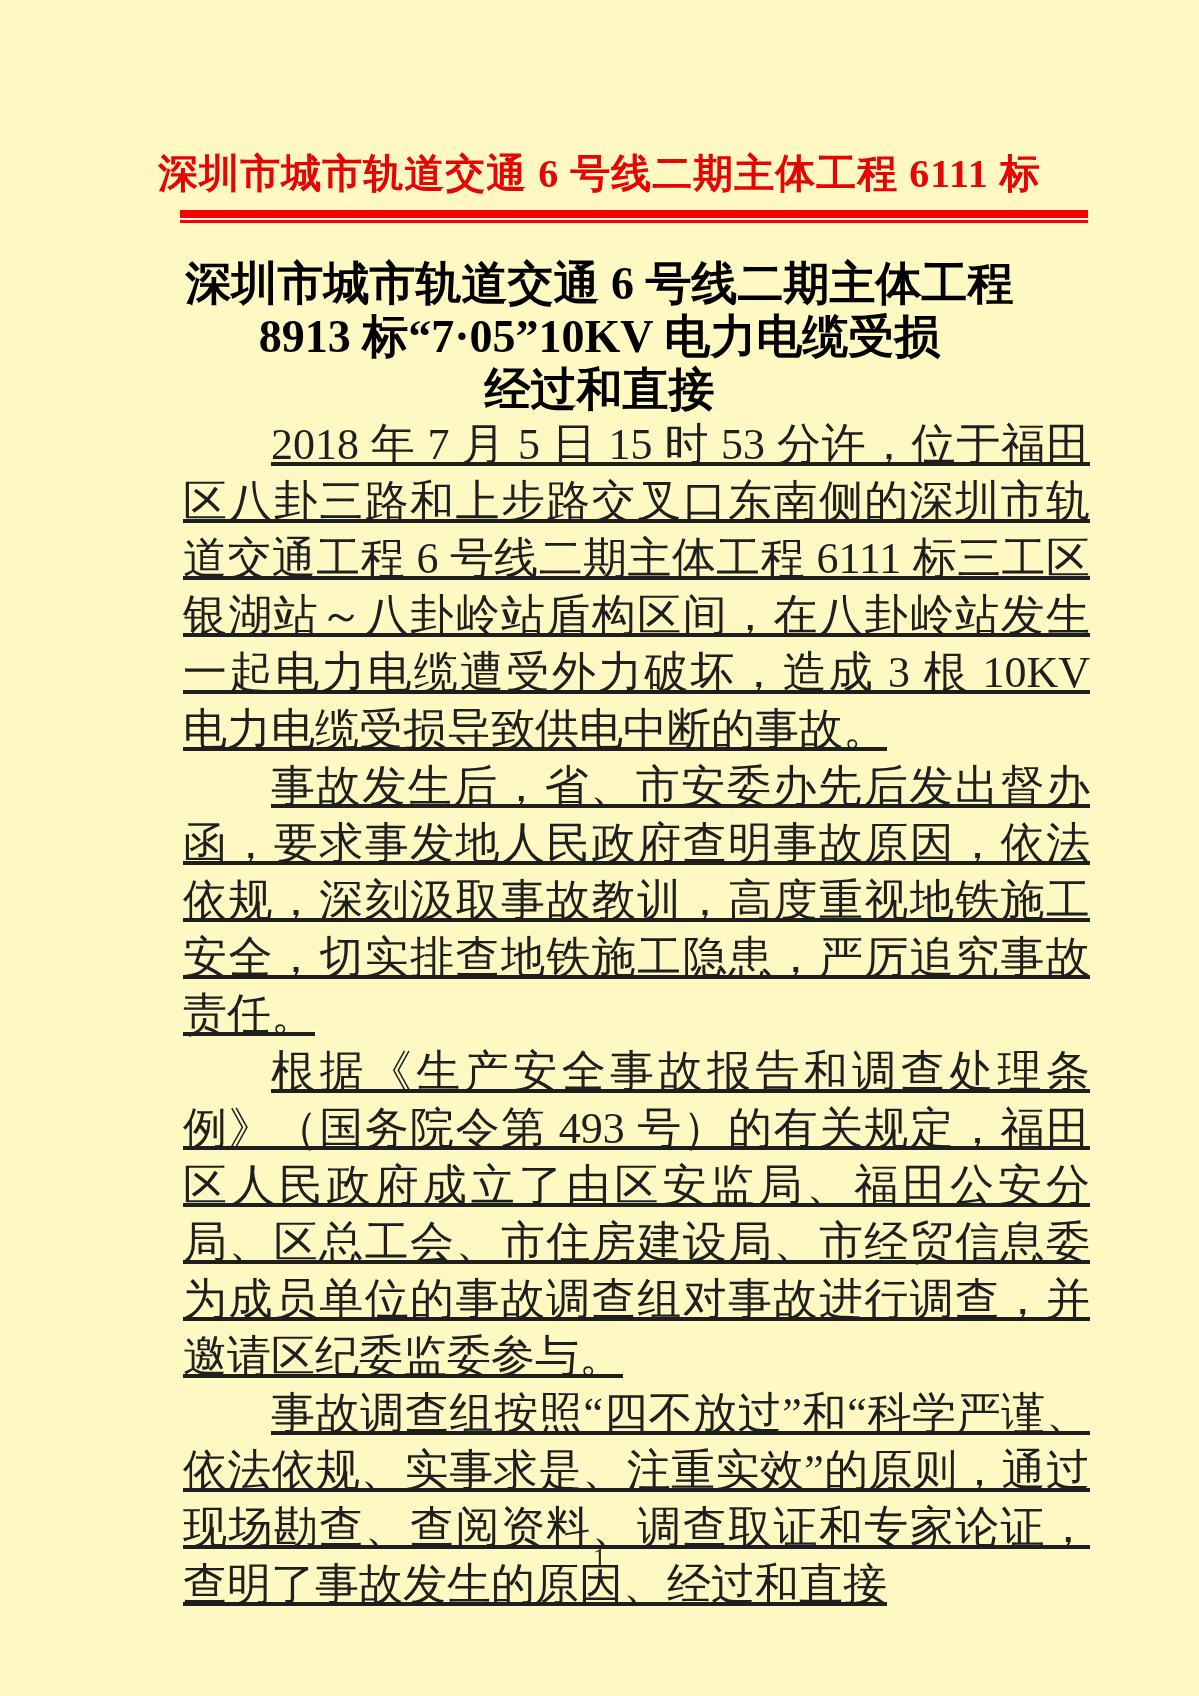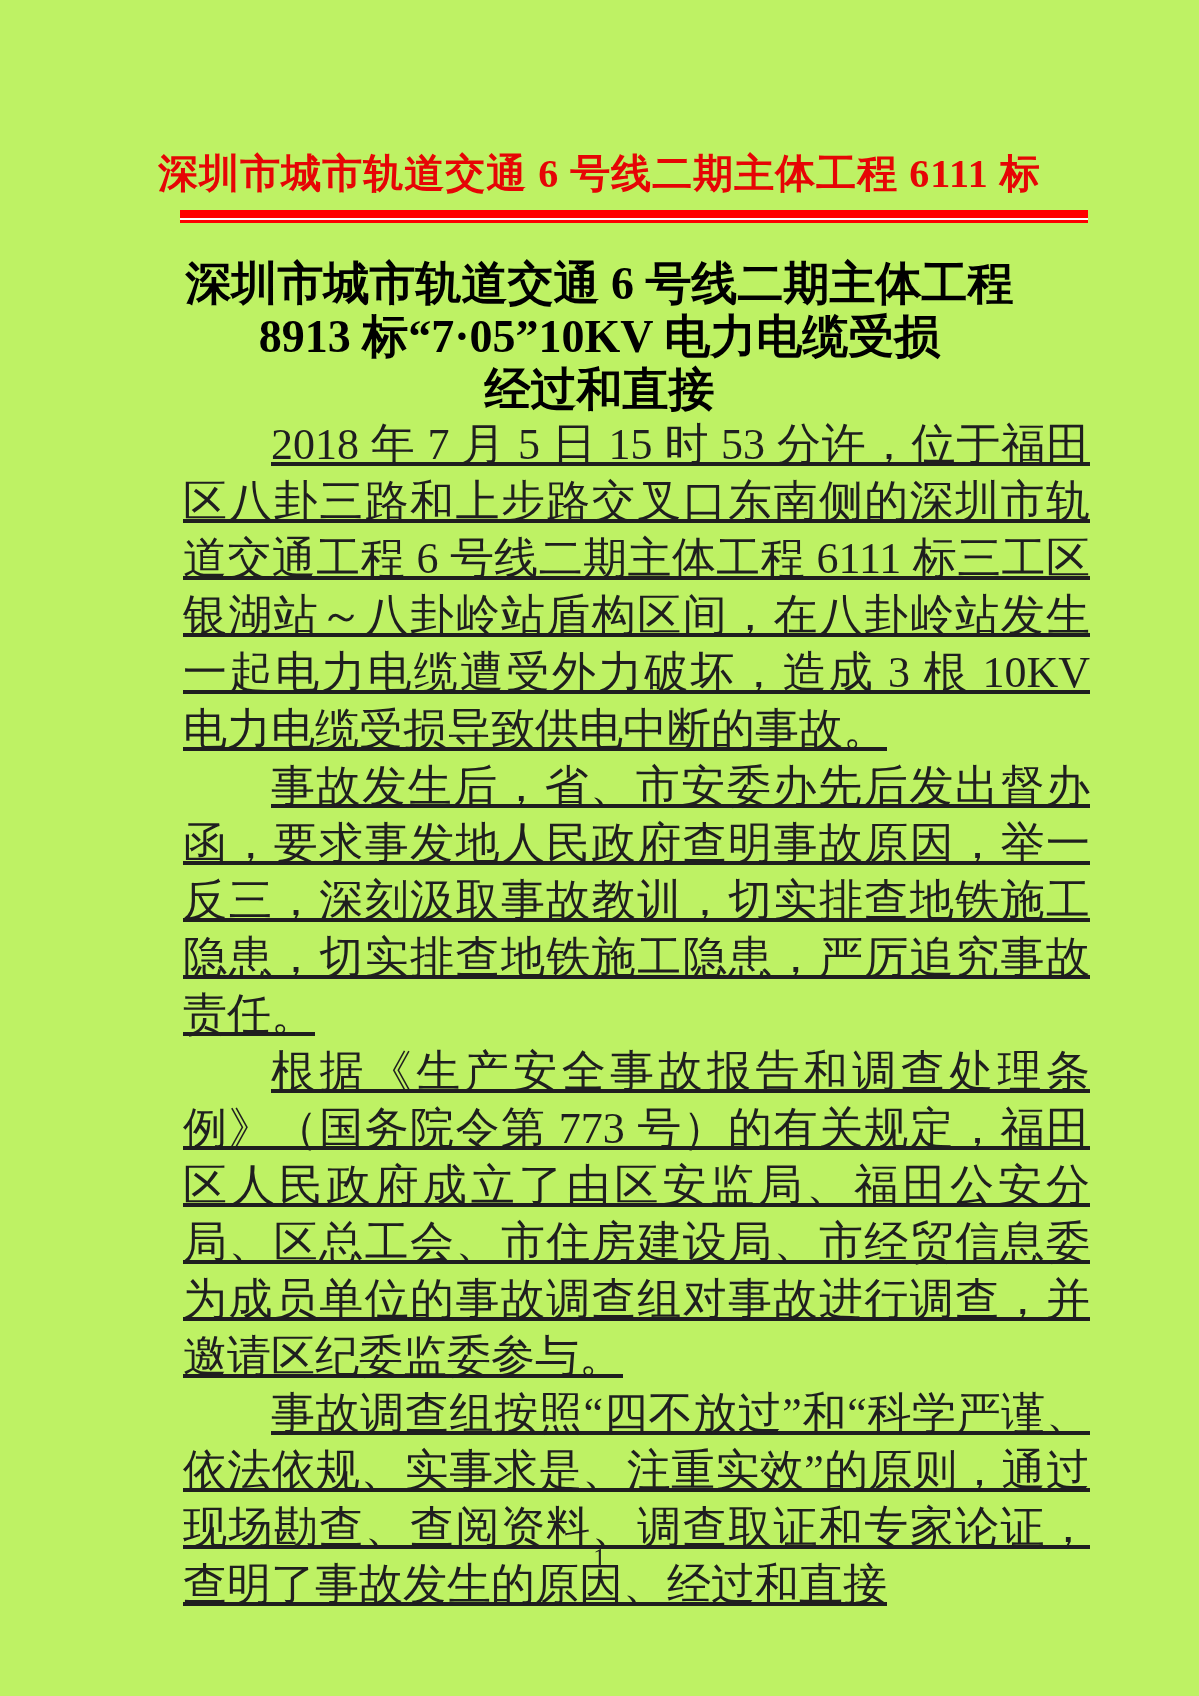--- a/index.html
+++ b/index.html
@@ -4,21 +4,21 @@
 <style>
   html, body {
     margin: 0;
     padding: 0;
     background: #ffffff;
   }
   .page {
     position: relative;
     width: 1199px;
     height: 1696px;
-    background: #bef264;
+    background: #fef9c3;
     overflow: hidden;
     font-family: "Liberation Serif", "DejaVu Serif", serif;
   }
   
   .red-header {
     margin-top: 146px;
     text-align: center;
     color: var(--header-red, #e60505);
     font-size: 40px;
     line-height: 56px;
@@ -95,20 +95,20 @@
   </div>
 
   <h1 class="title">
     <span>深圳市城市轨道交通 6 号线二期主体工程</span>
     <span>8913 标“7·05”10KV 电力电缆受损</span>
     <span>经过和直接</span>
   </h1>
 
   <div class="body-text">
     <p>2018 年 7 月 5 日 15 时 53 分许，位于福田区八卦三路和上步路交叉口东南侧的深圳市轨道交通工程 6 号线二期主体工程 6111 标三工区银湖站～八卦岭站盾构区间，在八卦岭站发生一起电力电缆遭受外力破坏，造成 3 根 10KV 电力电缆受损导致供电中断的事故。</p>
-    <p>事故发生后，省、市安委办先后发出督办函，要求事发地人民政府查明事故原因，举一反三，深刻汲取事故教训，切实排查地铁施工隐患，切实排查地铁施工隐患，严厉追究事故责任。</p>
-    <p>根据《生产安全事故报告和调查处理条例》（国务院令第 773 号）的有关规定，福田区人民政府成立了由区安监局、福田公安分局、区总工会、市住房建设局、市经贸信息委为成员单位的事故调查组对事故进行调查，并邀请区纪委监委参与。</p>
+    <p>事故发生后，省、市安委办先后发出督办函，要求事发地人民政府查明事故原因，依法依规，深刻汲取事故教训，高度重视地铁施工安全，切实排查地铁施工隐患，严厉追究事故责任。</p>
+    <p>根据《生产安全事故报告和调查处理条例》（国务院令第 493 号）的有关规定，福田区人民政府成立了由区安监局、福田公安分局、区总工会、市住房建设局、市经贸信息委为成员单位的事故调查组对事故进行调查，并邀请区纪委监委参与。</p>
     <p>事故调查组按照“四不放过”和“科学严谨、依法依规、实事求是、注重实效”的原则，通过现场勘查、查阅资料、调查取证和专家论证，查明了事故发生的原因、经过和直接</p>
   </div>
 
   <div class="footer">1</div>
 
 </div>
 
 </body></html>

